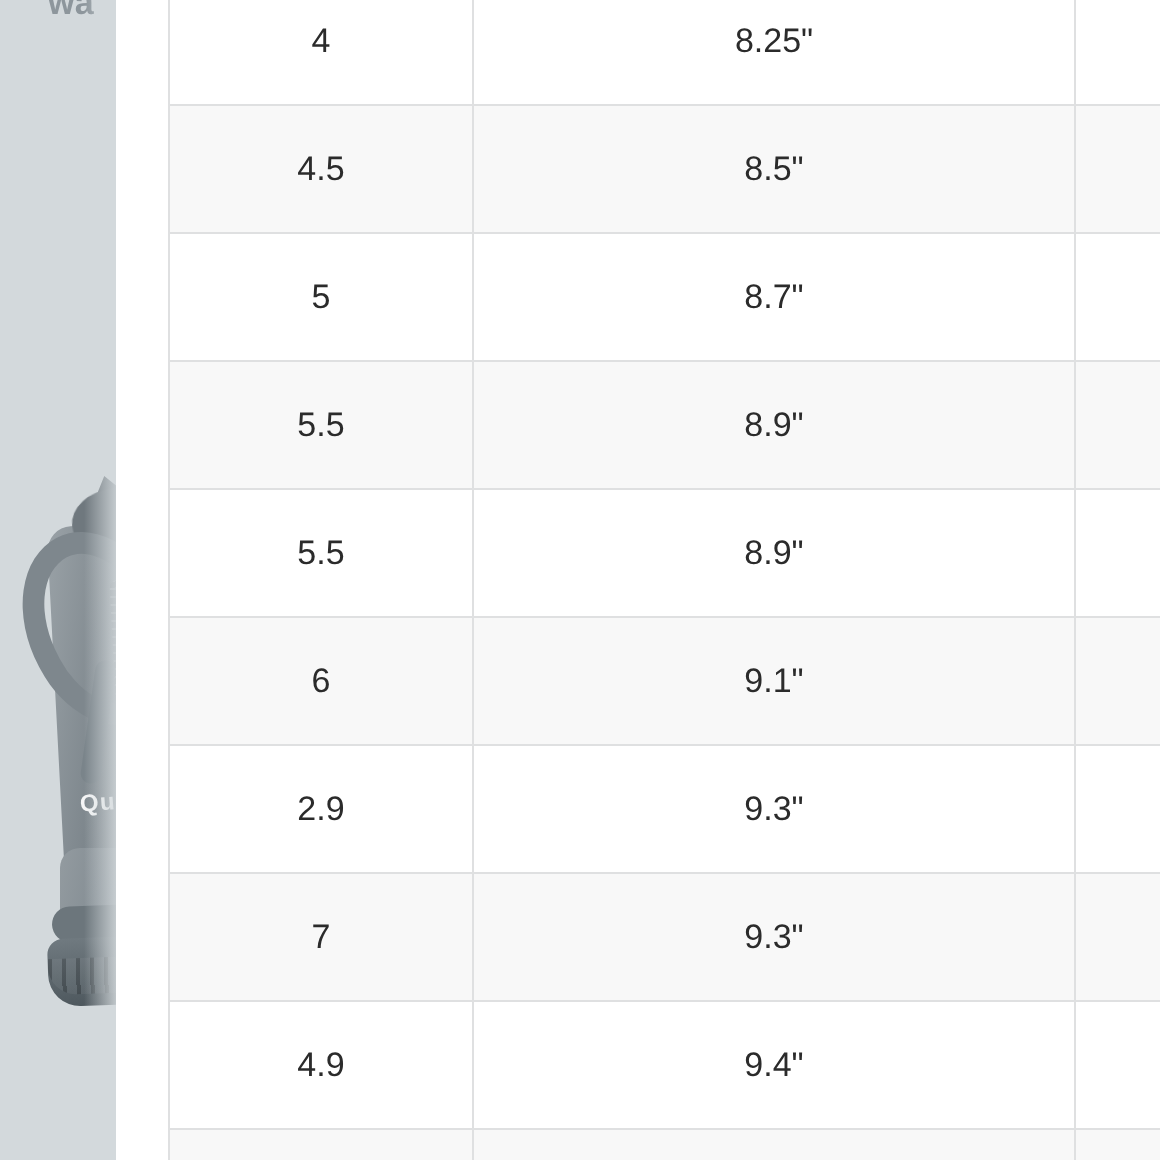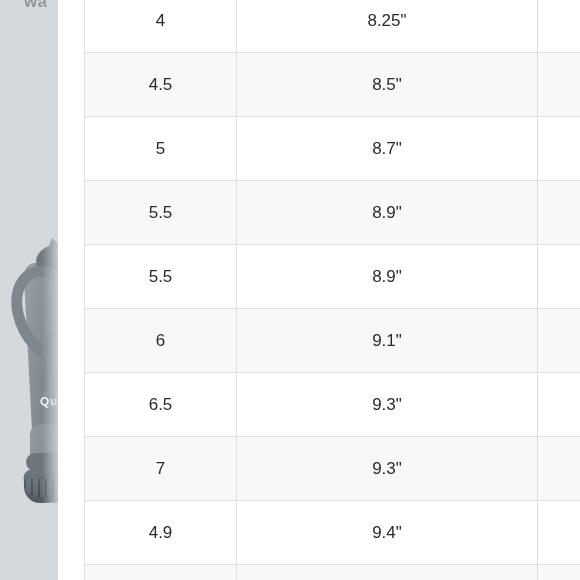--- a/index.html
+++ b/index.html
@@ -312,21 +312,21 @@
             <td class="first">5.5</td>
             <td>8.9"</td>
             <td></td>
           </tr>
           <tr class="alt">
             <td class="first">6</td>
             <td>9.1"</td>
             <td></td>
           </tr>
           <tr>
-            <td class="first">6.5</td>
+            <td class="first">2.9</td>
             <td>9.3"</td>
             <td></td>
           </tr>
           <tr class="alt">
             <td class="first">7</td>
             <td>9.3"</td>
             <td></td>
           </tr>
           <tr>
             <td class="first">4.9</td>

